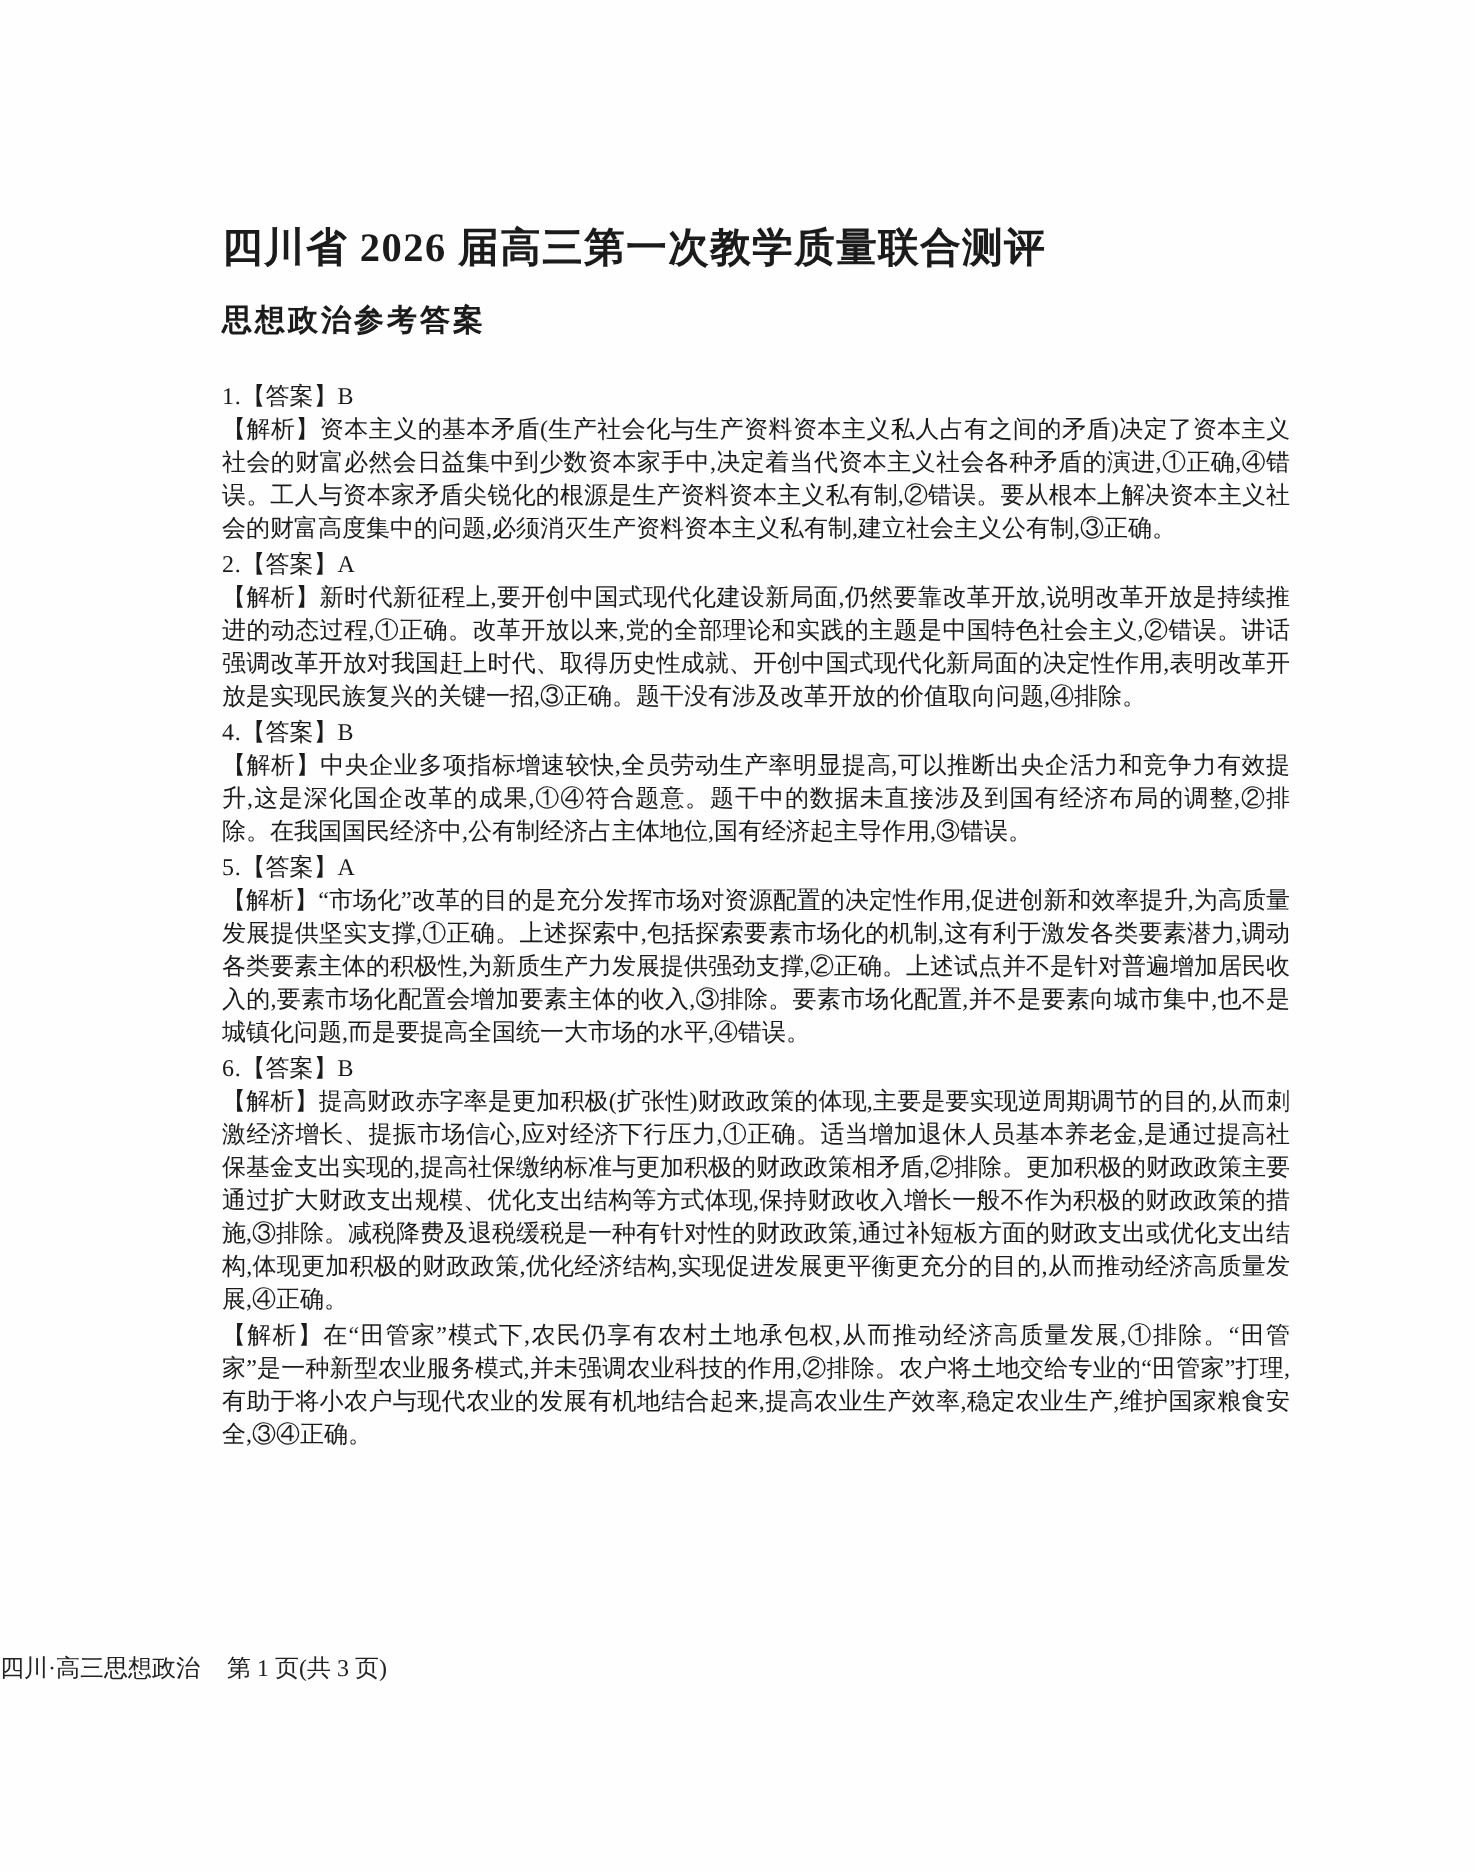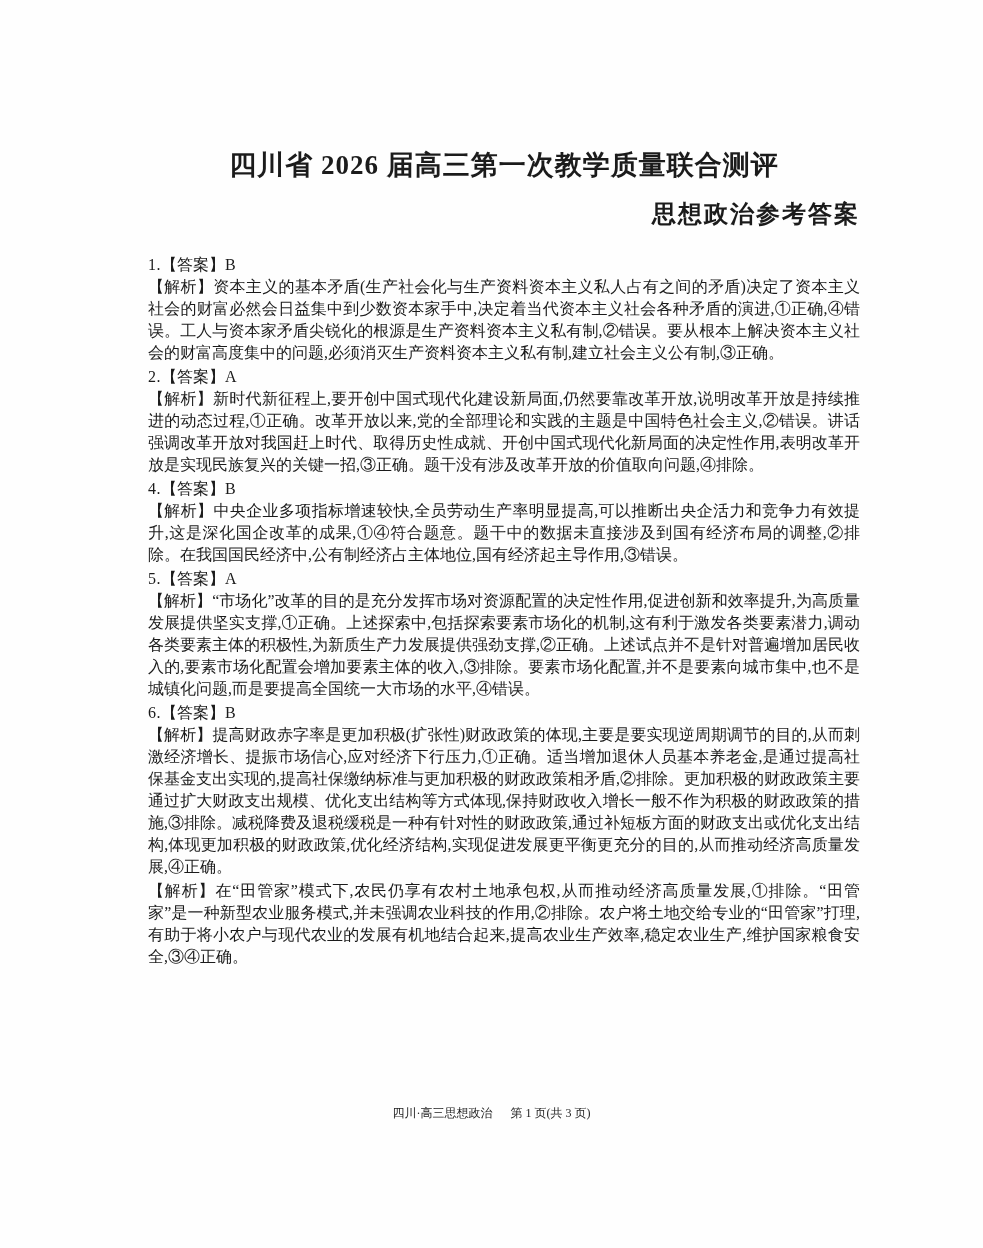--- a/index.html
+++ b/index.html
@@ -18,32 +18,31 @@
     box-sizing: border-box;
   }
   .content {
     position: absolute;
     left: 148px;
     top: 146px;
     width: 712px;
   }
   .doc-title {
     margin: 0 0 6px 0;
-    text-align: center;
     font-size: 27px;
     line-height: 38px;
     font-weight: 700;
     letter-spacing: 1px;
     white-space: nowrap;
   }
   .doc-subtitle {
     margin: 16px 0 26px 0;
-    text-align: right;
+    text-align: left;
     font-family: "Liberation Sans", "DejaVu Sans", sans-serif;
-    font-size: 24px;
+    font-size: 20px;
     line-height: 28px;
     font-weight: 700;
     letter-spacing: 2px;
   }
   .question {
     font-size: 16px;
     line-height: 22px;
     margin: 0 0 2px 0;
   }
   .answer-line {
@@ -57,22 +56,21 @@
     text-justify: inter-ideograph;
   }
   .label {
     font-weight: 400;
   }
   .page-footer {
     position: absolute;
     top: 1101px;
     left: 0;
     width: 100%;
-    text-align: center;
-    font-size: 12px;
+    font-size: 16px;
     line-height: 24px;
     color: #222222;
   }
   .page-footer .exam-name {
     margin-right: 18px;
   }
 </style>
 </head>
 <body>
 

